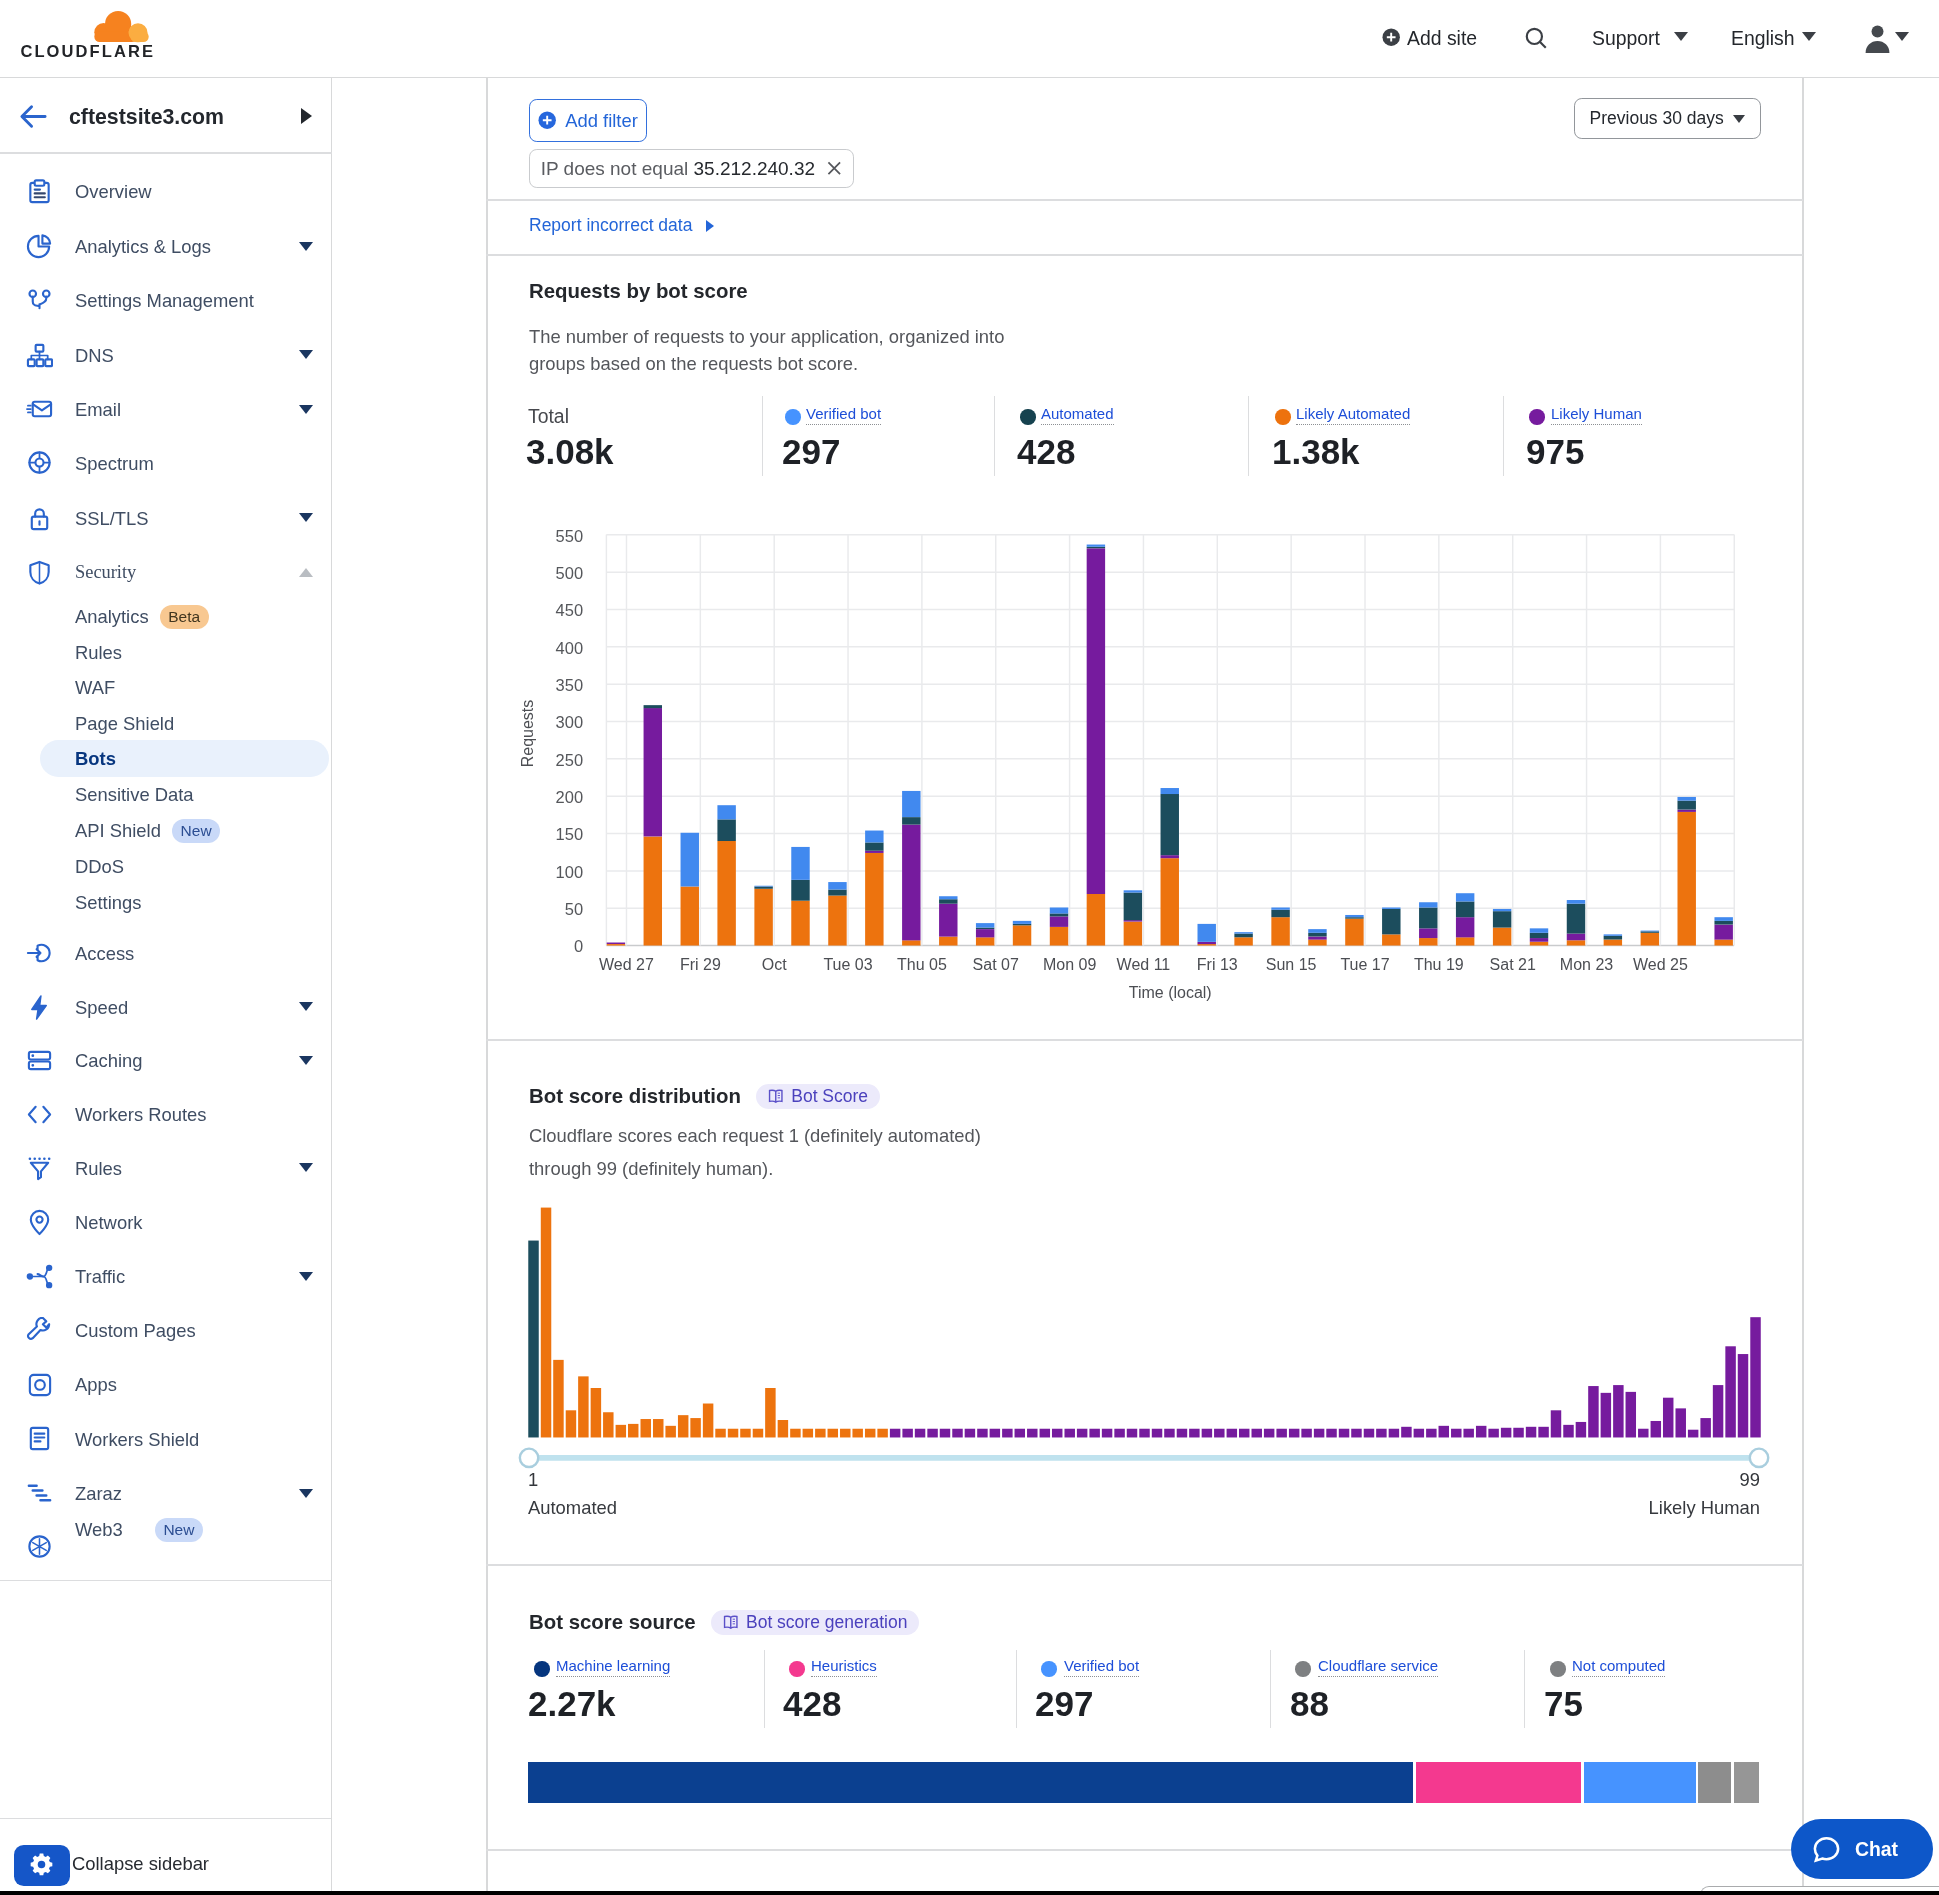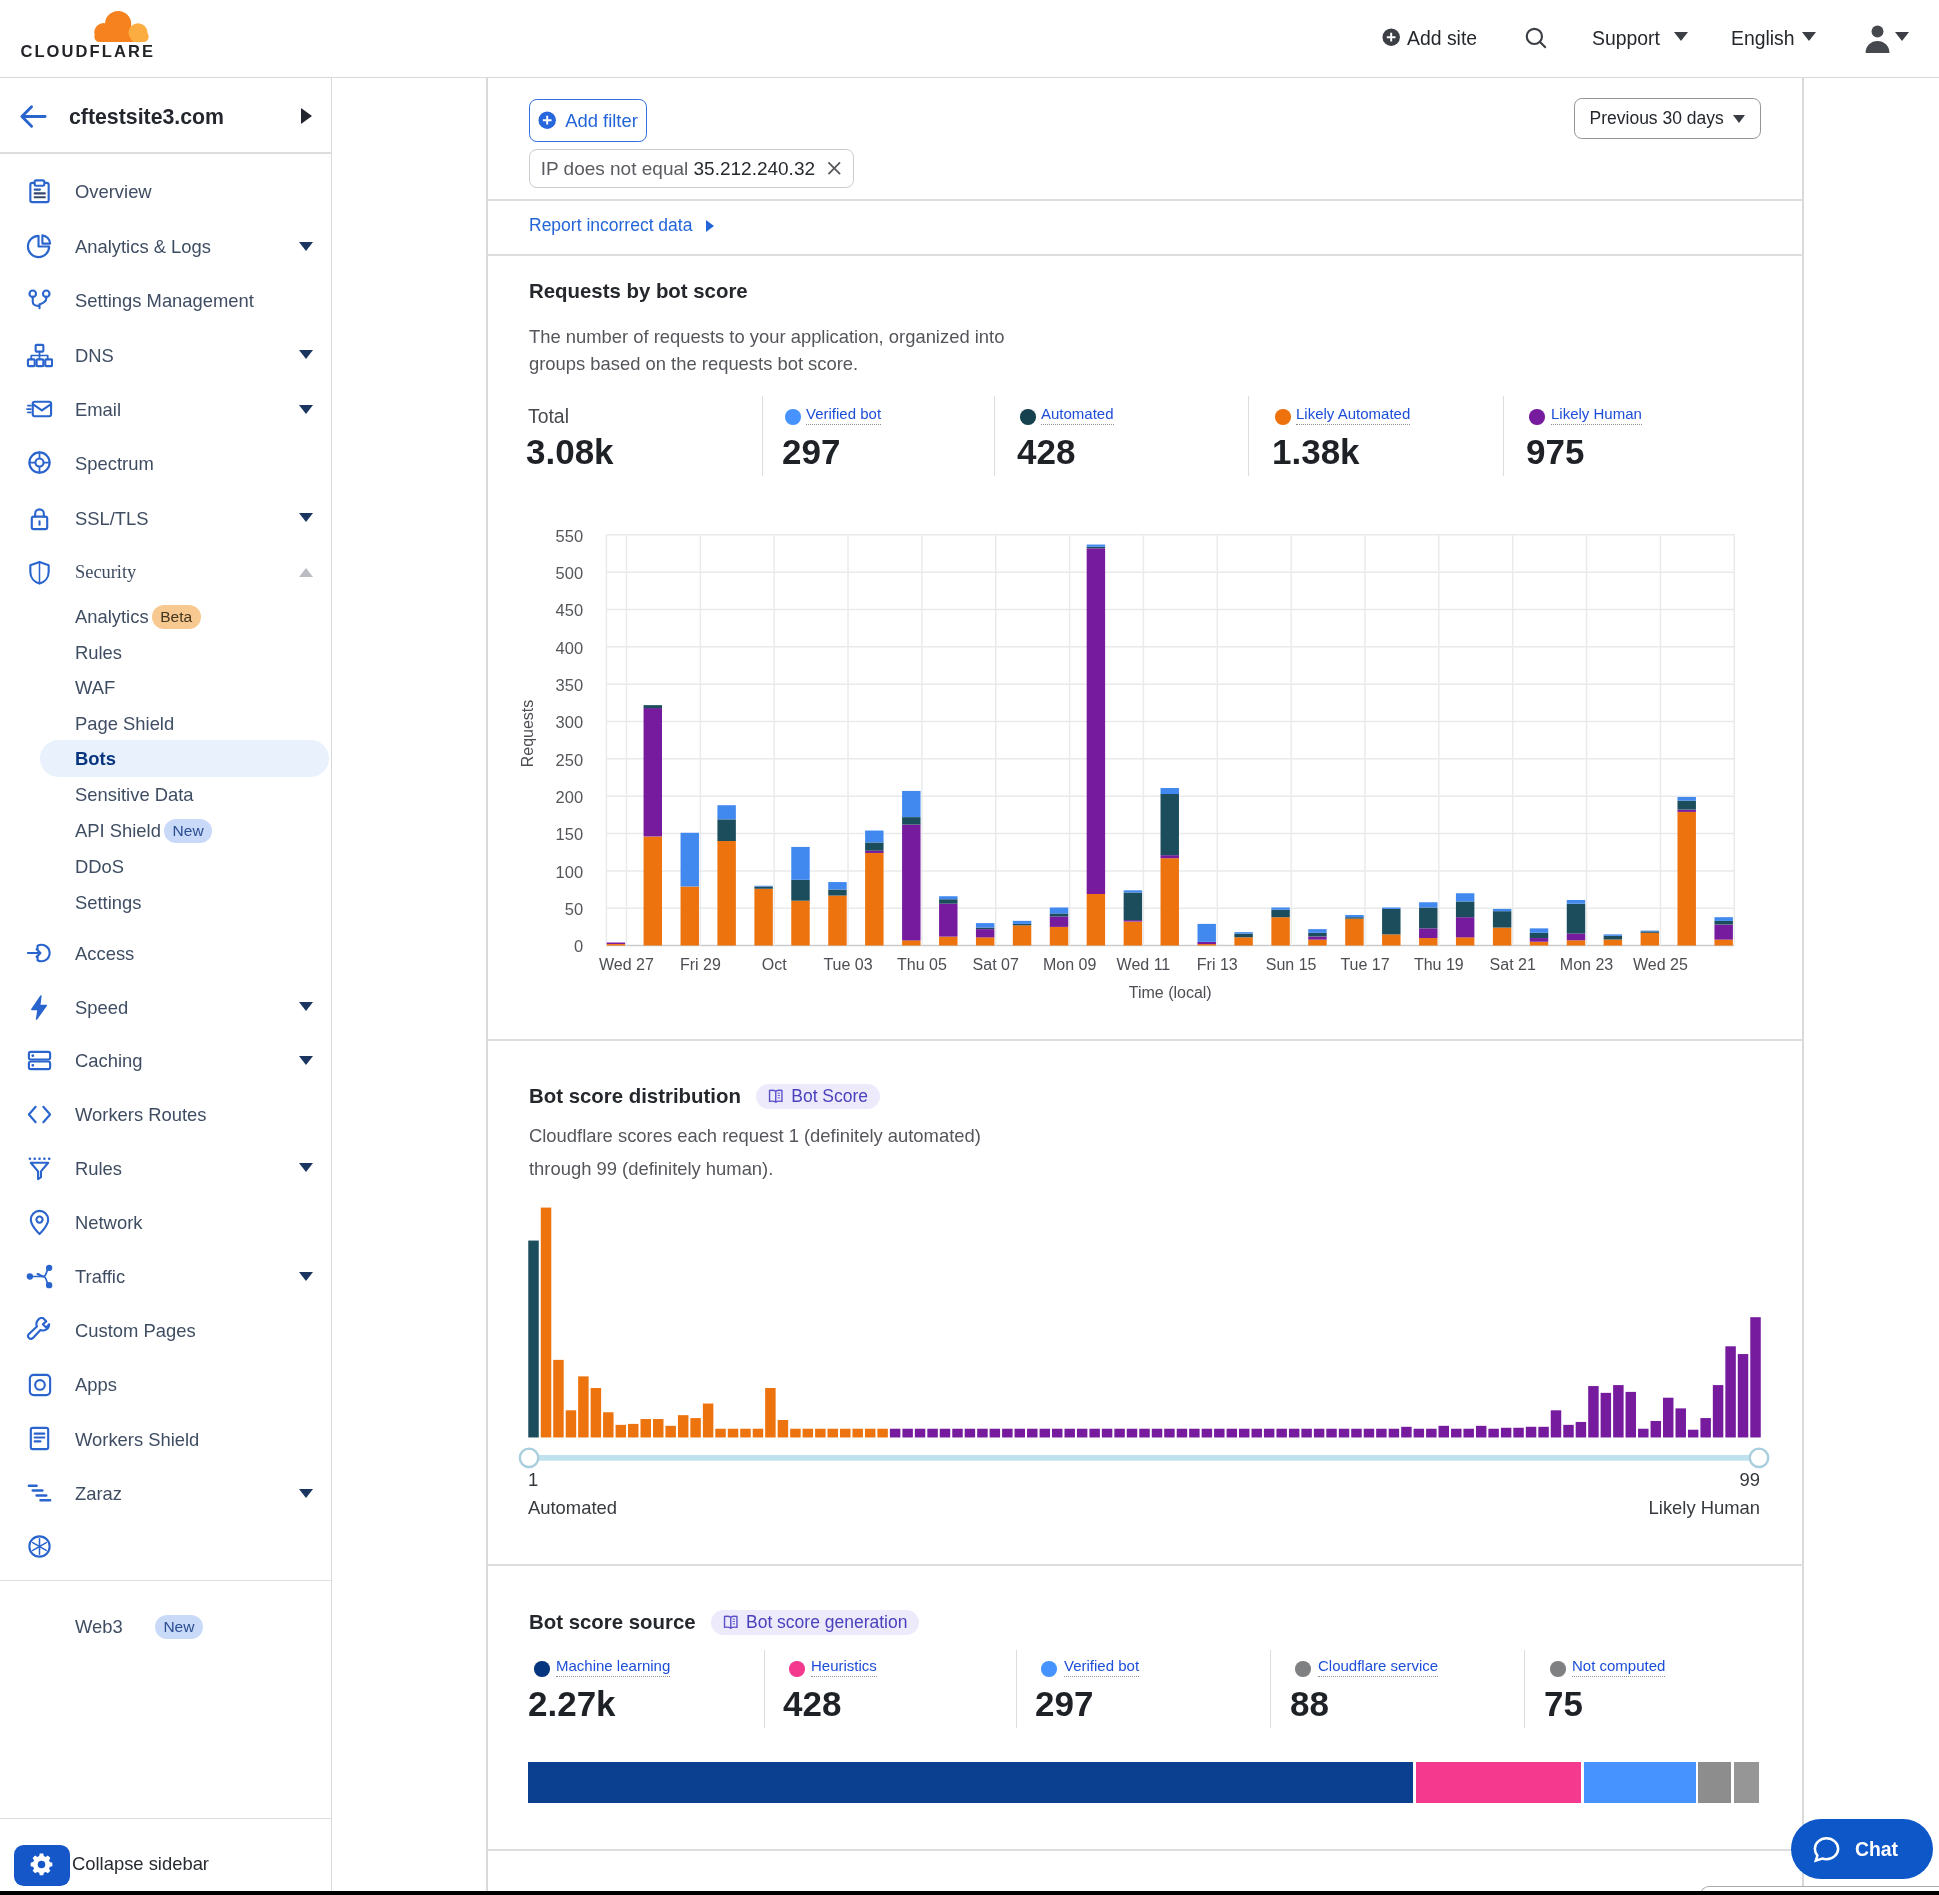--- a/index.html
+++ b/index.html
@@ -1,21 +1,21 @@
 <!DOCTYPE html>
 <html><head><meta charset="utf-8">
 <style>
 *{margin:0;padding:0;box-sizing:border-box;}
 html,body{width:1940px;height:1895px;background:#fff;font-family:"Liberation Sans",sans-serif;position:relative;overflow:hidden;}
 .abs{position:absolute;}
 svg{display:block;}
 .tick{font:17px "Liberation Sans",sans-serif;fill:#55575b;}
 .tick2{font:16.5px "Liberation Sans",sans-serif;fill:#4c4e53;}
 .navitem{position:absolute;left:75px;font-size:18.4px;color:#3f4d63;white-space:nowrap;display:flex;align-items:center;gap:9.7px;height:31px;}
-.subitem{position:absolute;left:75px;font-size:18.4px;color:#3f4d63;white-space:nowrap;display:flex;align-items:center;gap:3px;height:31px;}
+.subitem{position:absolute;left:75px;font-size:18.4px;color:#3f4d63;white-space:nowrap;display:flex;align-items:center;gap:11px;height:31px;}
 .icon{position:absolute;left:26px;}
 .caret{position:absolute;width:0;height:0;border-left:7.8px solid transparent;border-right:7.8px solid transparent;border-top:9.7px solid #1a3660;}
 .statlabel{font-size:15px;color:#1d4ed8;border-bottom:1.9px dotted #8d9094;padding-bottom:1.9px;white-space:nowrap;}
 .statval{font-size:35px;font-weight:700;color:#1e2126;line-height:1;}
 .dot{width:15.5px;height:15.5px;border-radius:50%;display:inline-block;}
 .vdiv{position:absolute;width:1px;background:#dcdddf;}
 .badge{height:25px;border-radius:12.6px;background:#eceafb;color:#4b41bd;font-size:17.5px;display:inline-flex;align-items:center;padding:0 11.6px;gap:7.8px;white-space:nowrap;}
 .hrow{position:absolute;display:flex;align-items:center;gap:15.5px;}
 .h1{font-size:20.4px;font-weight:700;color:#24272c;white-space:nowrap;}
 .sbadge{height:24px;border-radius:12.6px;font-size:15.5px;display:inline-flex;align-items:center;padding:0 8.7px;}
@@ -207,21 +207,21 @@
     <path d="M3 6h8M7 11h10M11 16h10M15 21h10" stroke-width="2.6"></path>
   </svg>
 <div class="navitem" style="top:1478px;">
     <span>Zaraz</span>
   </div>
 <div class="caret" style="left:299px;top:1489px;"></div>
 <svg class="icon" style="top:1533px" width="27" height="27" viewBox="0 0 28 28" fill="none" stroke="#2a64cd" stroke-width="2.2" stroke-linecap="round" stroke-linejoin="round">
     <circle cx="14" cy="14" r="10.5"></circle>
     <path d="M14 6v16M7 10l14 8M21 10 7 18" stroke-width="1.6"></path>
   </svg>
-<div class="navitem" style="top:1611px;gap:32px;">
+<div class="navitem" style="top:1514px;gap:32px;">
     <span>Web3</span> 
     <span class="sbadge" style="background:#c9d9f8;color:#2b4d92;">New</span>
   </div>
 <div class="subitem" style="top:601px;">
     <span>Analytics</span> 
     <span class="sbadge" style="background:#f8c891;color:#42361f;">Beta</span>
   </div>
 <div class="subitem" style="top:637px;">Rules</div>
 <div class="subitem" style="top:672px;">WAF</div>
 <div class="subitem" style="top:708px;">Page Shield</div>

